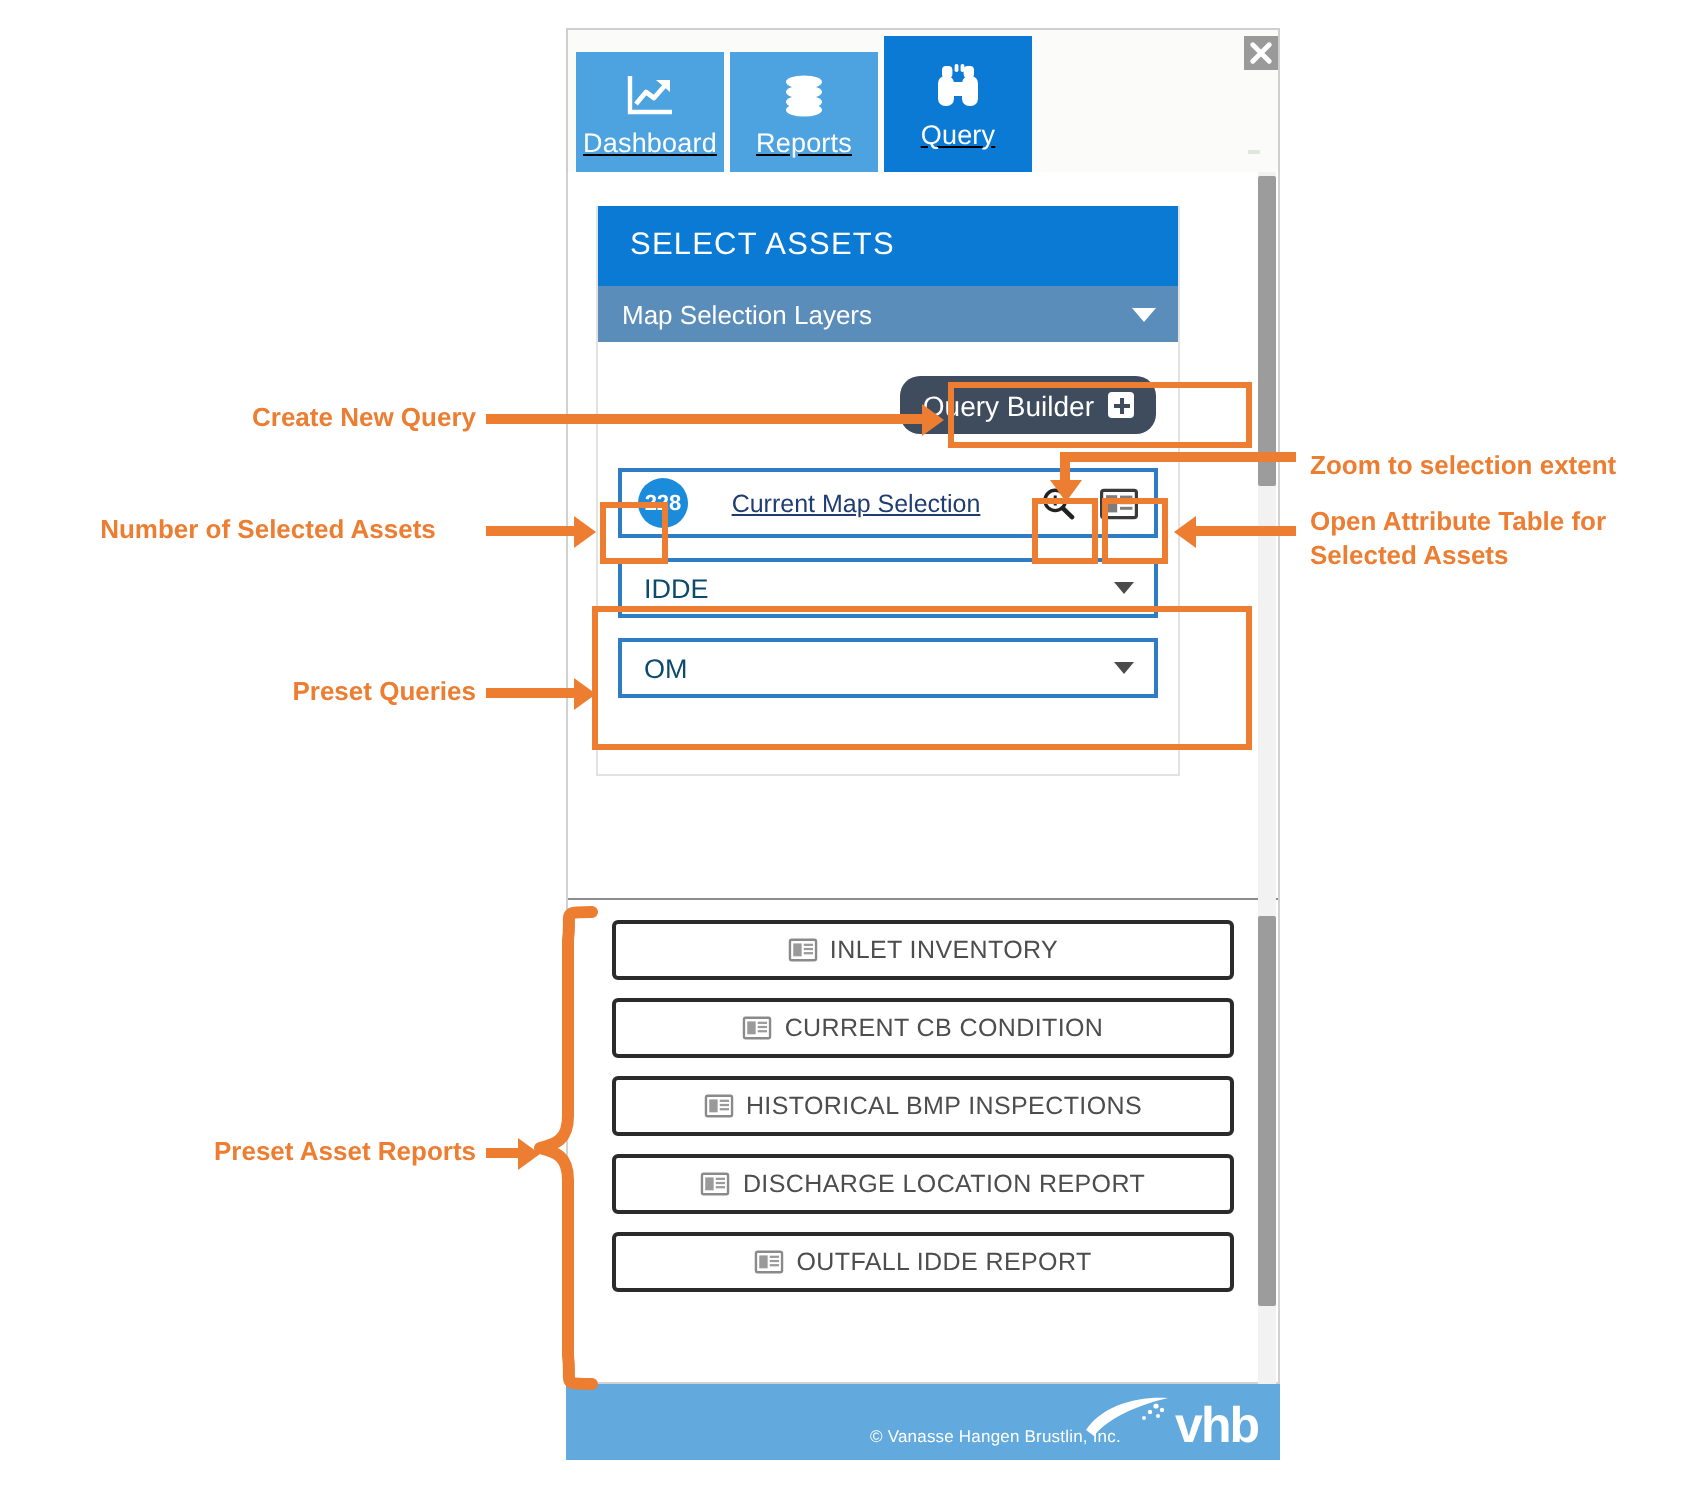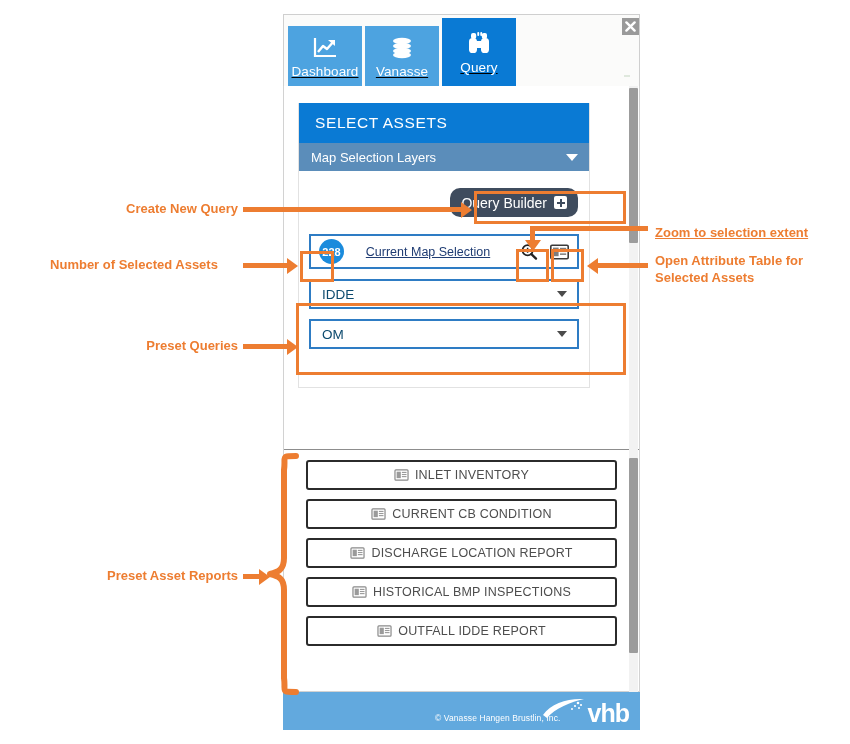--- a/index.html
+++ b/index.html
@@ -418,21 +418,21 @@
 
   <div class="tab">
     <span class="tab-icon">
       <svg width="26" height="26" viewBox="0 0 26 26">
         <ellipse cx="13" cy="6" rx="9" ry="3.3" fill="#ffffff"></ellipse>
         <ellipse cx="13" cy="11" rx="9" ry="3.3" fill="#ffffff"></ellipse>
         <ellipse cx="13" cy="16" rx="9" ry="3.3" fill="#ffffff"></ellipse>
         <ellipse cx="13" cy="20" rx="9" ry="3.3" fill="#ffffff"></ellipse>
       </svg>
     </span>
-    <span class="tab-label">Vanasse</span>
+    <span class="tab-label">Reports</span>
   </div>
 
   <div class="tab active">
     <span class="tab-icon">
       <svg width="28" height="28" viewBox="0 0 28 28">
         <rect x="4" y="8" width="8" height="15" rx="3.6" fill="#ffffff"></rect>
         <rect x="16" y="8" width="8" height="15" rx="3.6" fill="#ffffff"></rect>
         <rect x="11.5" y="11" width="5" height="7" fill="#ffffff"></rect>
         <rect x="6" y="3" width="5.2" height="6" rx="2" fill="#ffffff"></rect>
         <rect x="16.8" y="3" width="5.2" height="6" rx="2" fill="#ffffff"></rect>
@@ -531,32 +531,32 @@
     </div>
 
     <div class="report-button">
       <svg class="table-glyph" width="15" height="12" viewBox="0 0 19 16">
         <rect x="0.8" y="1.2" width="17.4" height="13.6" rx="1.2" fill="#ffffff" stroke="#8a8a8a" stroke-width="1.6"></rect>
         <rect x="3" y="3.6" width="5.6" height="8.6" fill="#9a9a9a"></rect>
         <rect x="10" y="3.8" width="6.2" height="1.5" fill="#9a9a9a"></rect>
         <rect x="10" y="6.6" width="6.2" height="1.5" fill="#9a9a9a"></rect>
         <rect x="10" y="9.4" width="6.2" height="1.5" fill="#9a9a9a"></rect>
       </svg>
-      <span>DISCHARGE LOCATION REPORT</span>
+      <span>HISTORICAL BMP INSPECTIONS</span>
     </div>
 
     <div class="report-button">
       <svg class="table-glyph" width="15" height="12" viewBox="0 0 19 16">
         <rect x="0.8" y="1.2" width="17.4" height="13.6" rx="1.2" fill="#ffffff" stroke="#8a8a8a" stroke-width="1.6"></rect>
         <rect x="3" y="3.6" width="5.6" height="8.6" fill="#9a9a9a"></rect>
         <rect x="10" y="3.8" width="6.2" height="1.5" fill="#9a9a9a"></rect>
         <rect x="10" y="6.6" width="6.2" height="1.5" fill="#9a9a9a"></rect>
         <rect x="10" y="9.4" width="6.2" height="1.5" fill="#9a9a9a"></rect>
       </svg>
-      <span>HISTORICAL BMP INSPECTIONS</span>
+      <span>DISCHARGE LOCATION REPORT</span>
     </div>
 
     <div class="report-button">
       <svg class="table-glyph" width="15" height="12" viewBox="0 0 19 16">
         <rect x="0.8" y="1.2" width="17.4" height="13.6" rx="1.2" fill="#ffffff" stroke="#8a8a8a" stroke-width="1.6"></rect>
         <rect x="3" y="3.6" width="5.6" height="8.6" fill="#9a9a9a"></rect>
         <rect x="10" y="3.8" width="6.2" height="1.5" fill="#9a9a9a"></rect>
         <rect x="10" y="6.6" width="6.2" height="1.5" fill="#9a9a9a"></rect>
         <rect x="10" y="9.4" width="6.2" height="1.5" fill="#9a9a9a"></rect>
       </svg>
@@ -599,21 +599,21 @@
 
   <div class="anno-label" style="left:110px; top:337px; width:128px; text-align:right;">Preset Queries</div>
   <div class="anno-line h" style="left:243px; top:344px; width:46px;"></div>
   <div class="anno-arrow-r" style="left:287px; top:338.5px;"></div>
   <div class="anno-box" style="left:296px; top:303px; width:330px; height:72px;"></div>
 
   <div class="anno-box" style="left:516px; top:249px; width:33px; height:33px;"></div>
   <div class="anno-line v" style="left:530px; top:226px; height:18px;"></div>
   <div class="anno-arrow-d" style="left:524.5px; top:240px;"></div>
   <div class="anno-line h" style="left:530px; top:226px; width:118px;"></div>
-  <div class="anno-label" style="left:655px; top:224px; width:195px;text-decoration:underline;">Zoom to selection extent</div>
+  <div class="anno-label" style="left:655px; top:224px; width:195px;">Zoom to selection extent</div>
 
   <div class="anno-box" style="left:551px; top:249px; width:33px; height:33px;"></div>
   <div class="anno-line h" style="left:598px; top:263px; width:50px;"></div>
   <div class="anno-arrow-l" style="left:587px; top:257.5px;"></div>
   <div class="anno-label" style="left:655px; top:252px; width:195px;">Open Attribute Table for
 Selected Assets</div>
 
   <div class="anno-label" style="left:72px; top:567px; width:166px; text-align:right;">Preset Asset Reports</div>
   <div class="anno-line h" style="left:243px; top:574px; width:20px;"></div>
   <div class="anno-arrow-r" style="left:259px; top:568.5px;"></div>

